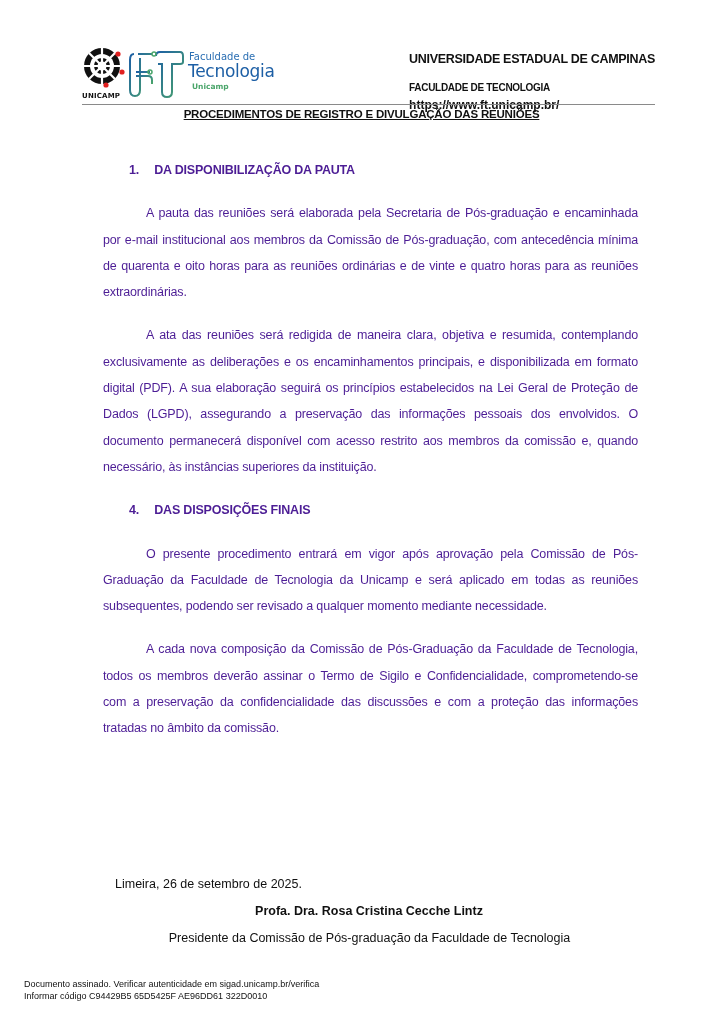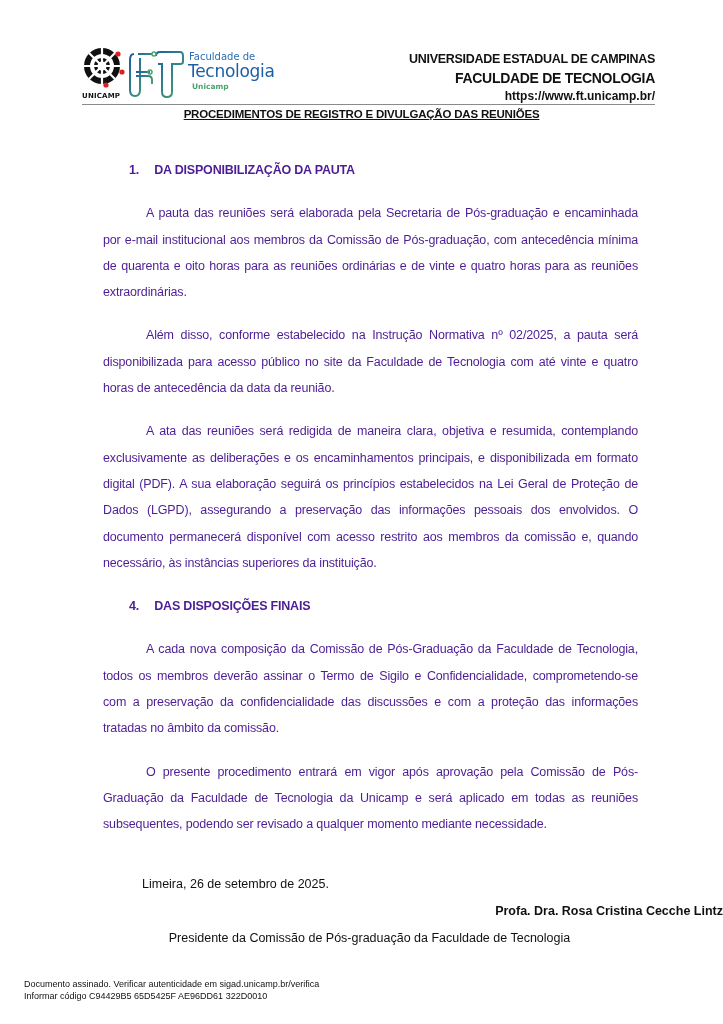--- a/index.html
+++ b/index.html
@@ -7,37 +7,37 @@
   .page { position: absolute; left: 0; top: 0; width: 723px; height: 1024px; background: #fff; }
 
   .logo-block { position: absolute; left: 80px; top: 44px; width: 200px; height: 60px; }
   .unicamp-logo { position: absolute; left: 0; top: 0; width: 50px; height: 58px; }
   .unicamp-text { position: absolute; left: 2px; top: 48px; font-family: "DejaVu Sans", sans-serif; font-size: 7px; font-weight: bold; letter-spacing: 0.2px; color: #111; }
   .ft-logo { position: absolute; left: 46px; top: 6px; width: 58px; height: 48px; }
   .ft-text1 { position: absolute; left: 109px; top: 7px; font-family: "DejaVu Sans", sans-serif; font-size: 10px; color: #2b6fb3; }
   .ft-text2 { position: absolute; left: 108px; top: 17px; font-family: "DejaVu Sans", sans-serif; font-size: 17px; font-weight: normal; color: #1d5fa5; letter-spacing: -0.3px; }
   .ft-text3 { position: absolute; left: 112px; top: 38px; font-family: "DejaVu Sans", sans-serif; font-size: 7.5px; font-weight: bold; color: #4aa56a; }
 
-  .header-right { position: absolute; right: 68px; top: 50px; text-align: right; font-family: "Liberation Sans", sans-serif; font-weight: bold; color: #111; }
+  .header-right { position: absolute; right: 68px; top: 50px; text-align: left; font-family: "Liberation Sans", sans-serif; font-weight: bold; color: #111; }
   .header-right .h1 { font-size: 12.5px; line-height: 19px; letter-spacing: -0.3px; }
-  .header-right .h2 { font-size: 14px; line-height: 19px; letter-spacing: -0.3px; }
+  .header-right .h2 { font-size: 10px; line-height: 19px; letter-spacing: -0.3px; margin-top: 9px; }
   .header-right .url { font-size: 12px; line-height: 16px; }
 
   .rule { position: absolute; left: 82px; top: 104px; width: 573px; height: 1px; background: #8a8a8a; }
 
   .doc-title { position: absolute; left: 0; width: 723px; top: 108px; text-align: center; font-family: "Liberation Sans", sans-serif; font-weight: bold; font-size: 11.5px; text-decoration: underline; letter-spacing: -0.2px; }
 
   .body { position: absolute; left: 86px; top: 157px; width: 569px; font-family: "Liberation Sans", sans-serif; font-size: 12.5px; line-height: 26.3px; color: #4c1d95; }
   .section-title { font-weight: bold; padding-left: 43px; letter-spacing: -0.2px; }
   .section-title .num { display: inline-block; width: 22px; }
   .para { text-align: justify; text-indent: 43px; margin: 17px; letter-spacing: -0.15px; }
 
   .closing { position: absolute; left: 0; top: 877px; width: 723px; font-family: "Liberation Sans", sans-serif; font-size: 12.5px; color: #111; }
-  .closing .place { position: absolute; left: 142px; top: 0; }
-  .closing .signer { position: absolute; left: 0; width: 723px; top: 27px; text-align: right; font-weight: bold; padding-left: 15px; box-sizing: border-box; }
+  .closing .place { position: absolute; left: 115px; top: 0; }
+  .closing .signer { position: absolute; left: 0; width: 723px; top: 27px; text-align: center; font-weight: bold; padding-left: 15px; box-sizing: border-box; }
   .closing .role { position: absolute; left: 8px; width: 723px; top: 54px; text-align: center; box-sizing: border-box; }
 
   .footer { position: absolute; left: 24px; top: 978px; font-family: "Liberation Sans", sans-serif; font-size: 9px; line-height: 12px; color: #111; }
 </style>
 </head>
 <body>
 
 <div class="page">
 
   <div class="logo-block">
@@ -78,29 +78,28 @@
   </div>
 
   <div class="rule"></div>
 
   <div class="doc-title">PROCEDIMENTOS DE REGISTRO E DIVULGAÇÃO DAS REUNIÕES</div>
 
   <div class="body">
     <div class="section">
       <div class="section-title"><span class="num">1.</span> <span>DA DISPONIBILIZAÇÃO DA PAUTA</span></div>
       <p class="para">A pauta das reuniões será elaborada pela Secretaria de Pós-graduação e encaminhada por e-mail institucional aos membros da Comissão de Pós-graduação, com antecedência mínima de quarenta e oito horas para as reuniões ordinárias e de vinte e quatro horas para as reuniões extraordinárias.</p>
-      <p class="para">Além disso, conforme estabelecido na Instrução Normativa nº 02/2025, a pauta será disponibilizada para acesso público no site da Faculdade de Tecnologia com até vinte e quatro horas de antecedência da data da reunião.</p>
     </div>
     <div class="section">
       <p class="para">A ata das reuniões será redigida de maneira clara, objetiva e resumida, contemplando exclusivamente as deliberações e os encaminhamentos principais, e disponibilizada em formato digital (PDF). A sua elaboração seguirá os princípios estabelecidos na Lei Geral de Proteção de Dados (LGPD), assegurando a preservação das informações pessoais dos envolvidos. O documento permanecerá disponível com acesso restrito aos membros da comissão e, quando necessário, às instâncias superiores da instituição.</p>
     </div>
     <div class="section">
       <div class="section-title"><span class="num">4.</span> <span>DAS DISPOSIÇÕES FINAIS</span></div>
+      <p class="para">O presente procedimento entrará em vigor após aprovação pela Comissão de Pós-Graduação da Faculdade de Tecnologia da Unicamp e será aplicado em todas as reuniões subsequentes, podendo ser revisado a qualquer momento mediante necessidade.</p>
       <p class="para">A cada nova composição da Comissão de Pós-Graduação da Faculdade de Tecnologia, todos os membros deverão assinar o Termo de Sigilo e Confidencialidade, comprometendo-se com a preservação da confidencialidade das discussões e com a proteção das informações tratadas no âmbito da comissão.</p>
-      <p class="para">O presente procedimento entrará em vigor após aprovação pela Comissão de Pós-Graduação da Faculdade de Tecnologia da Unicamp e será aplicado em todas as reuniões subsequentes, podendo ser revisado a qualquer momento mediante necessidade.</p>
     </div>
   </div>
 
   <div class="closing">
     <div class="place">Limeira, 26 de setembro de 2025.</div>
     <div class="signer">Profa. Dra. Rosa Cristina Cecche Lintz</div>
     <div class="role">Presidente da Comissão de Pós-graduação da Faculdade de Tecnologia</div>
   </div>
 
   <div class="footer">

